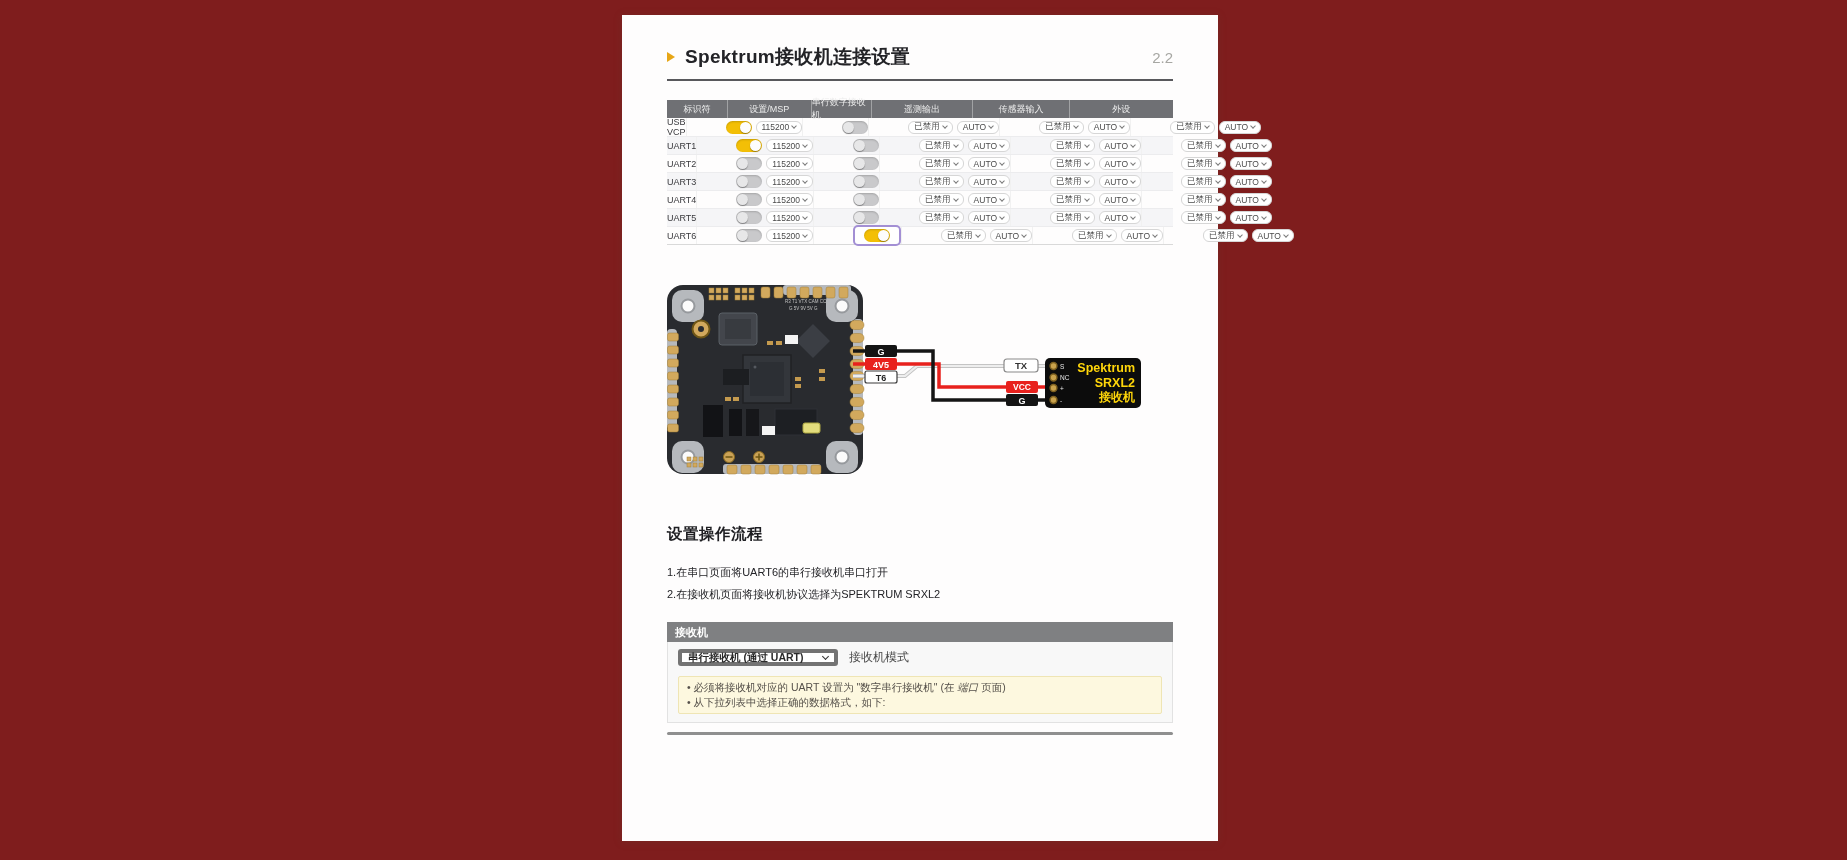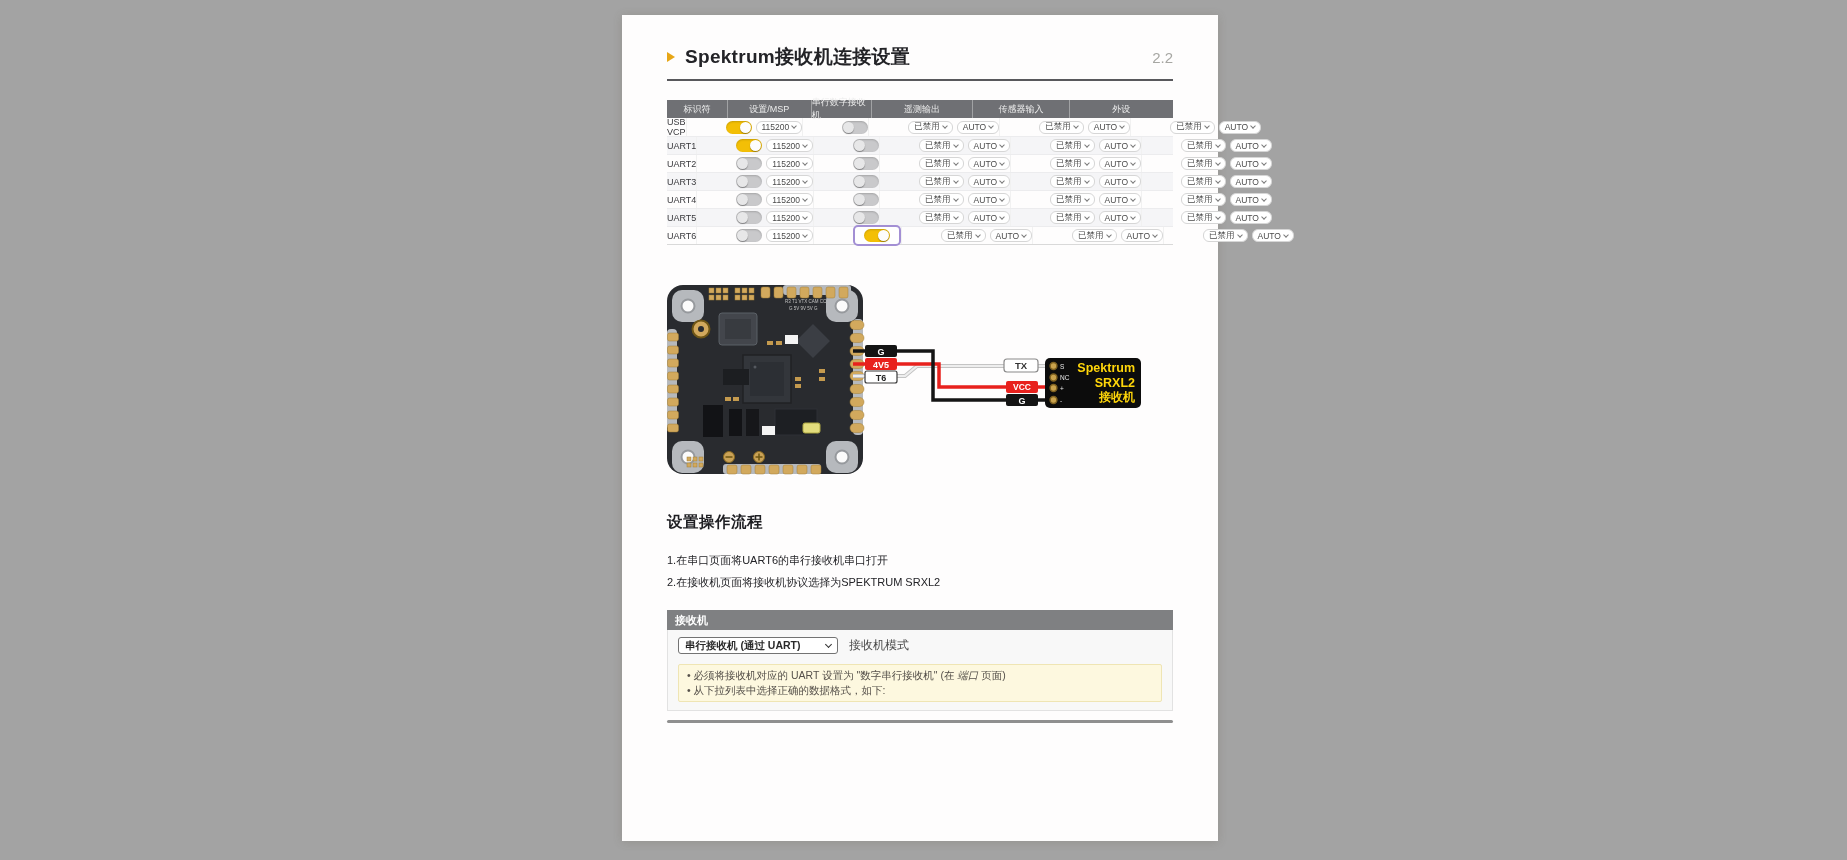--- a/index.html
+++ b/index.html
@@ -1,18 +1,18 @@
 <!DOCTYPE html>
 <html><head>
 <meta charset="utf-8">
 <style>
   * { box-sizing: border-box; margin: 0; padding: 0; }
   html,body { width:1847px; height:860px; }
   body { font-family:"Liberation Sans","DejaVu Sans",sans-serif; }
-  .stage { position:relative; width:1847px; height:860px; background:#a3a3a3; overflow:hidden; }
+  .stage { position:relative; width:1847px; height:860px; background:#7f1d1d; overflow:hidden; }
   .page { position:absolute; left:622px; top:15px; width:596px; height:826px;
           background:#fefdfd; box-shadow:0 1px 9px rgba(90,80,60,.20); }
   .content { padding:0 45px; }
 
   
   .title-row { margin-top:29px; display:flex; align-items:baseline;
                border-bottom:2px solid #58585c; padding-bottom:9px; }
   .tri { width:0; height:0; border-left:8px solid #e7a616; border-top:5px solid transparent;
          border-bottom:5px solid transparent; margin-right:10px; align-self:center; }
   h1 { font-size:19px; font-weight:700; color:#232327; letter-spacing:.3px; }
@@ -44,31 +44,31 @@
   .dd { display:inline-flex; align-items:center; gap:3px; height:13px; padding:0 5px;
         border:1px solid #d6d6d6; border-radius:6px; background:#fff; font-size:8.5px;
         color:#4a4a4a; white-space:nowrap; }
   .car { width:4px; height:4px; border-right:1.2px solid #7b7b7b; border-bottom:1.2px solid #7b7b7b;
          transform:rotate(45deg); margin-top:-2px; flex:0 0 auto; }
 
   
   .diagram { display:block; margin-top:32px; }
 
   
-  .proc-h { margin-top:23px; font-size:15.5px; font-weight:700; color:#1e1e22; letter-spacing:.5px; }
+  .proc-h { margin-top:35px; font-size:15.5px; font-weight:700; color:#1e1e22; letter-spacing:.5px; }
   .steps { margin-top:17px; font-size:11px; line-height:21.5px; color:#232327; }
 
   
   .panel { margin-top:17px; width:506px; }
   .panel-head { height:20px; background:#7f8082; color:#fff; font-size:11px; font-weight:700;
                 display:flex; align-items:center; padding:0 8px; }
   .panel-body { background:#f8f8f8; border:1px solid #e2e2e2; border-top:none; padding:7px 10px 8px; }
   .sel-row { display:flex; align-items:center; }
   .sel { display:flex; align-items:center; justify-content:space-between; width:160px; height:17px;
-         border:1px solid #737373; border-radius:3px; background:#fff; padding:0 6px;
+         border:4px solid #737373; border-radius:3px; background:#fff; padding:0 6px;
          font-size:10.5px; font-weight:700; color:#2a2a2a; white-space:nowrap; }
   .car2 { width:5px; height:5px; border-right:1.6px solid #333; border-bottom:1.6px solid #333;
           transform:rotate(45deg); margin-top:-3px; flex:0 0 auto; }
   .sel-label { margin-left:11px; font-size:12px; color:#4a4a4a; }
   .note { margin-top:10px; background:#fdf8df; border:1px solid #efe5b4; border-radius:2px;
           padding:3px 8px 4px; font-size:10.5px; line-height:14.5px; color:#55504a; }
   .note-line::before { content:"• "; }
   .note i { font-style:italic; }
   .row2 { margin-top:6px; }
 

